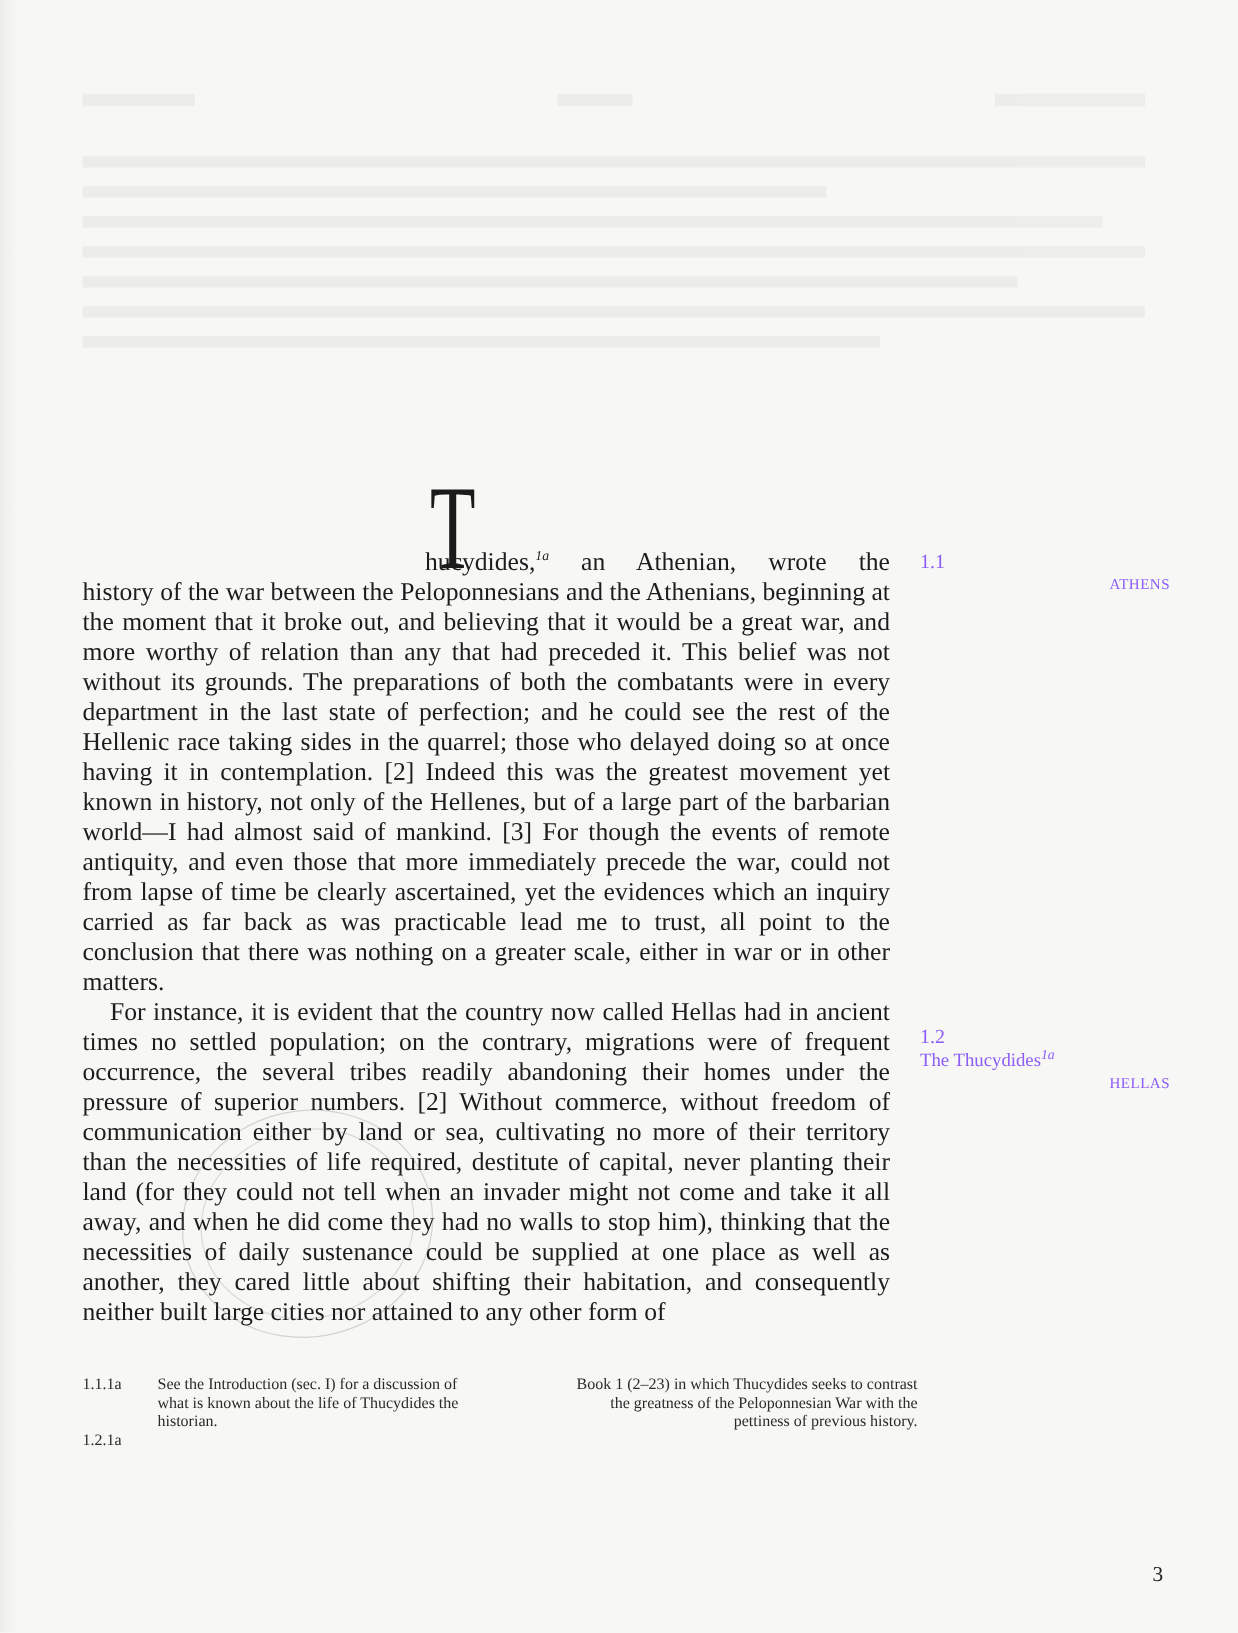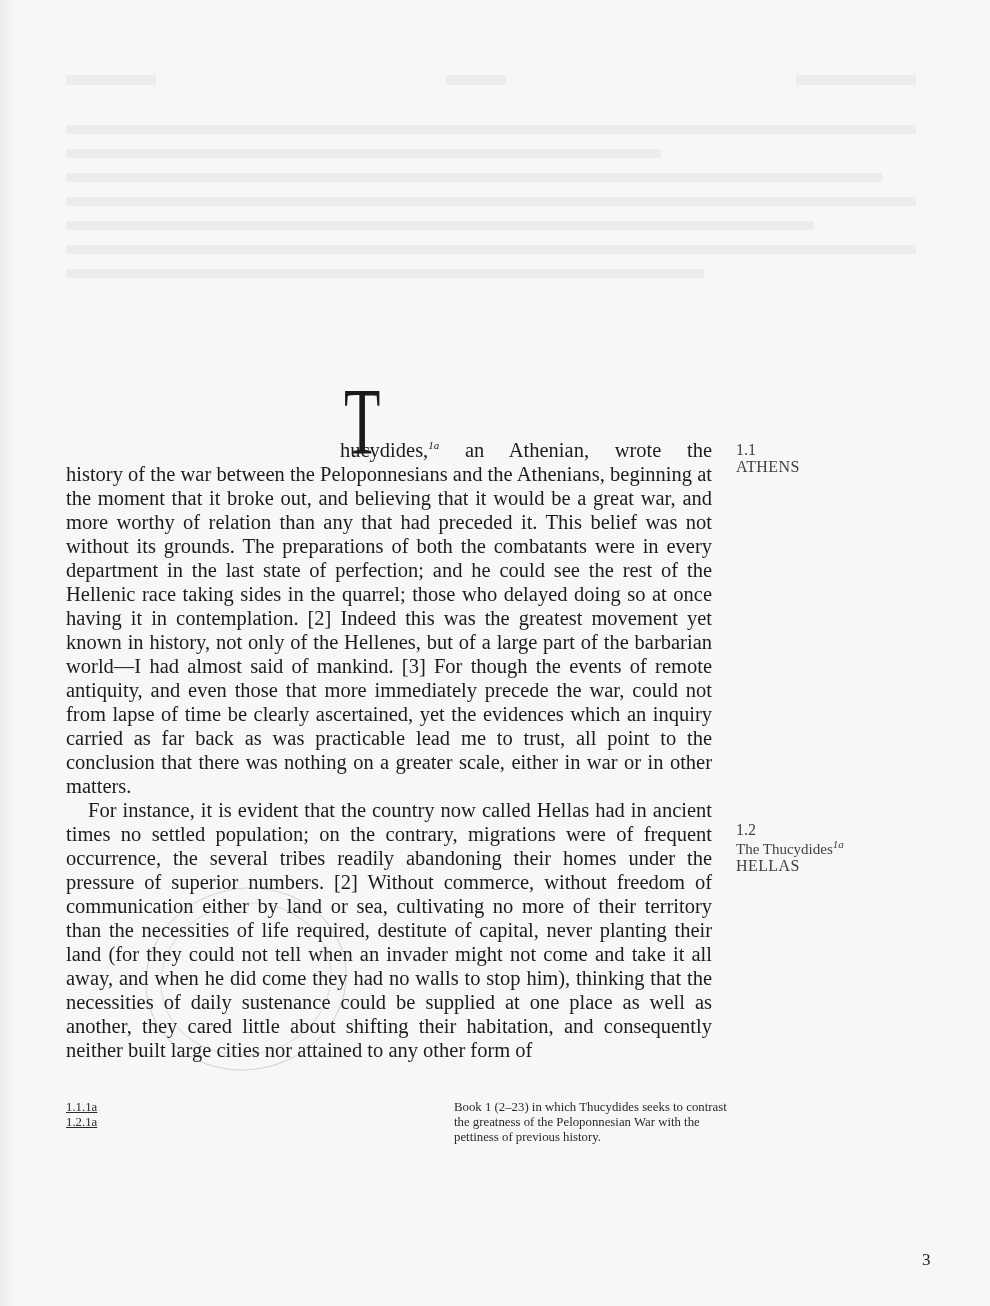--- a/index.html
+++ b/index.html
@@ -85,30 +85,31 @@
     .indent {
       text-indent: 22px;
     }
 
     .sidenote {
       position: absolute;
       left: 736px;
       width: 200px;
       font-size: 14.4px;
       line-height: 17px;
-      color: #404040;
+      color: #8b5cf6;
     }
     .sidenote .sn-num {
       font-size: 16px;
       line-height: 20px;
     }
     .sidenote .sn-caps {
-      font-size: 16px;
+      font-size: 12px;
       letter-spacing: 0.4px;
       line-height: 14px;
+      text-align: right;
     }
     .sidenote .sn-title {
       font-size: 15px;
       line-height: 19px;
     }
     .sidenote-1 { top: 440px; }
     .sidenote-2 { top: 820px; }
 
     .footnotes {
       position: absolute;
@@ -117,27 +118,27 @@
       width: 660px;
       font-size: 12.8px;
       line-height: 15px;
       color: #2a2a2a;
     }
     .fn-col-left {
       position: absolute;
       left: 0;
       top: 0;
       width: 320px;
-      text-decoration: underline;
     }
     .fn-col-right {
       position: absolute;
       left: 388px;
       top: 0;
       width: 280px;
+      text-align: right;
     }
     .fn-item {
       display: flex;
     }
     .fn-label {
       width: 60px;
       flex: 0 0 60px;
     }
     .fn-text {
       flex: 1;
@@ -209,20 +210,21 @@
   <div class="sn-title">
     <span>The Thucydides</span><span class="fn-ref">1a</span>
   </div>
   <div class="sn-caps">HELLAS</div>
 </div>
 
 <div class="footnotes">
   <div class="fn-col-left">
     <div class="fn-item">
       <span class="fn-label">1.1.1a</span>
+      <span class="fn-text">See the Introduction (sec. I) for a discus­sion of what is known about the life of Thucydides the historian.</span>
     </div>
     <div class="fn-item">
       <span class="fn-label">1.2.1a</span>
     </div>
   </div>
   <div class="fn-col-right">
     <span>Book 1 (2–23) in which Thucydides seeks to contrast the greatness of the Pelopon­nesian War with the pettiness of previous history.</span>
   </div>
 </div>
 

